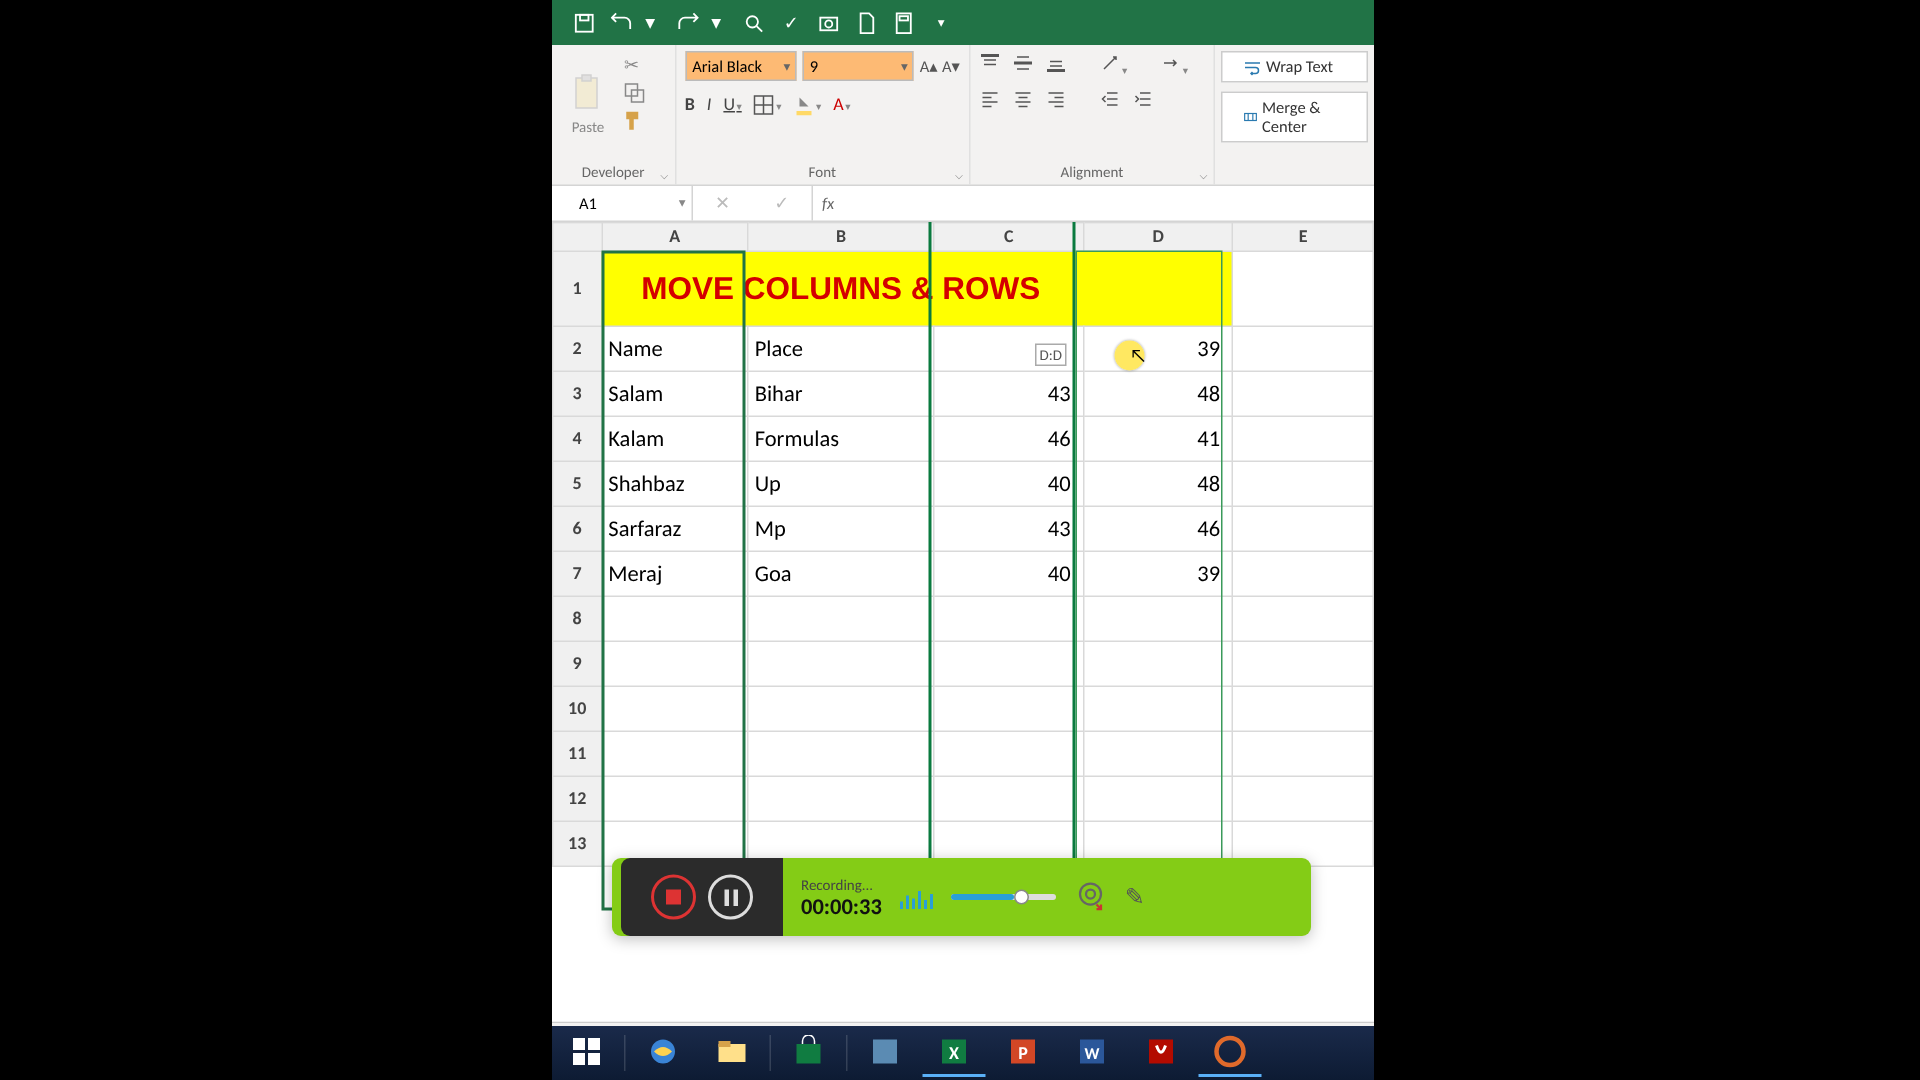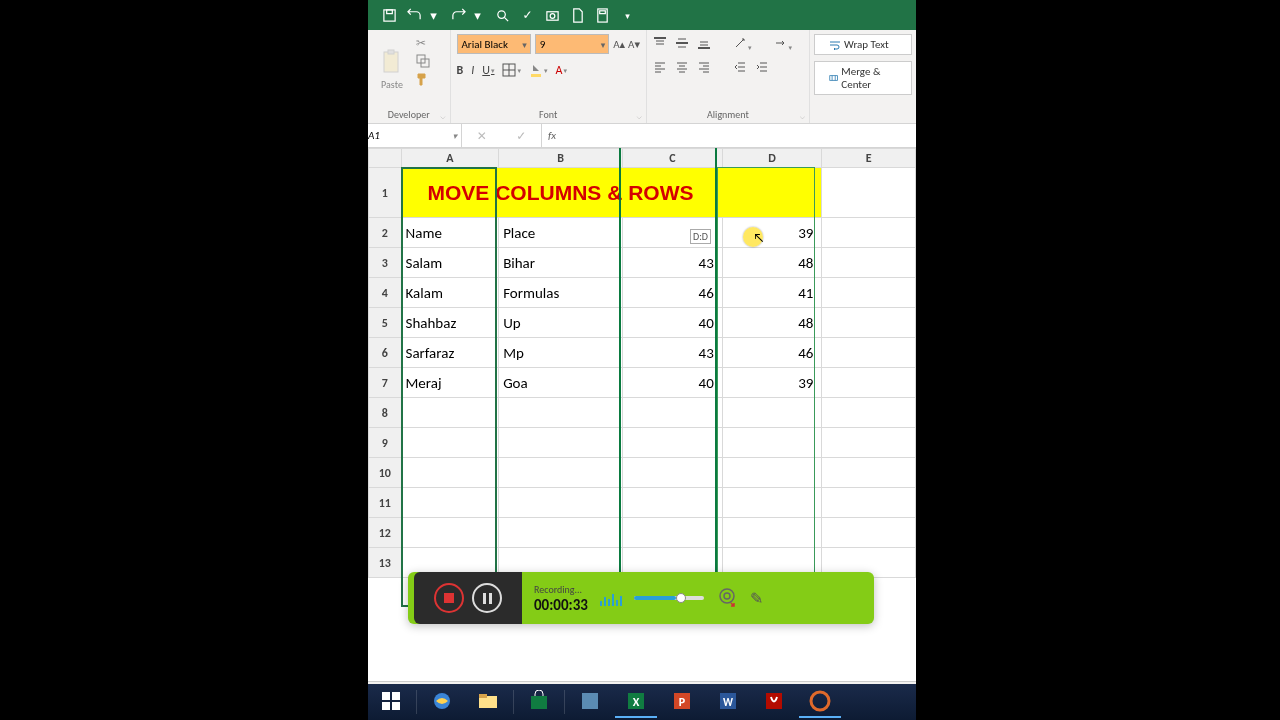--- a/index.html
+++ b/index.html
@@ -47,21 +47,21 @@
   .align-body { padding: 4px 6px; display: flex; flex-direction: column; gap: 4px; flex: 1; }
   .align-row { display: flex; gap: 8px; align-items: center; height: 20px; }
   .align-row svg { width: 14px; height: 14px; stroke: #555; fill: #555; }
   .wrap-merge { width: 108px; }
   .wm-body { padding: 4px 4px; display: flex; flex-direction: column; gap: 6px; flex: 1; }
   .wm-btn { border: 1px solid #ccc; background: #fff; font-size: 11px; color: #333; padding: 3px 14px; display: flex; align-items: center; gap: 3px; cursor: pointer; }
   .wm-btn svg { width: 12px; height: 12px; stroke: #2a7ab0; fill: none; }
 
   
   .fxbar-row { height: 24px; border-bottom: 1px solid #d4d4d4; display: flex; align-items: stretch; background: #fff; }
-  .namebox { width: 94px; border-right: 1px solid #d4d4d4; display: flex; align-items: center; padding: 0 0; font-size: 11px; position: relative; font-style: italic; }
+  .namebox { width: 94px; border-right: 1px solid #d4d4d4; display: flex; align-items: center; padding: 0 18px; font-size: 11px; position: relative; }
   .namebox::after { content: "▾"; position: absolute; right: 4px; font-size: 9px; color: #888; }
   .fx-icons { width: 80px; display: flex; align-items: center; justify-content: space-around; border-right: 1px solid #d4d4d4; color: #bbb; font-size: 12px; }
   .fx-label { width: 20px; display: flex; align-items: center; justify-content: center; font-style: italic; font-size: 11px; color: #666; }
   .fxbar { flex: 1; }
 
   
   .grid-area { flex: 1; overflow: hidden; position: relative; background: #fff; }
   table.grid { border-collapse: collapse; width: 100%; }
   .grid th, .grid td { border: 1px solid #d9d9d9; }
   .corner { width: 32px; height: 19px; background: #f0f0f0; border-left: none; border-top: none; }

